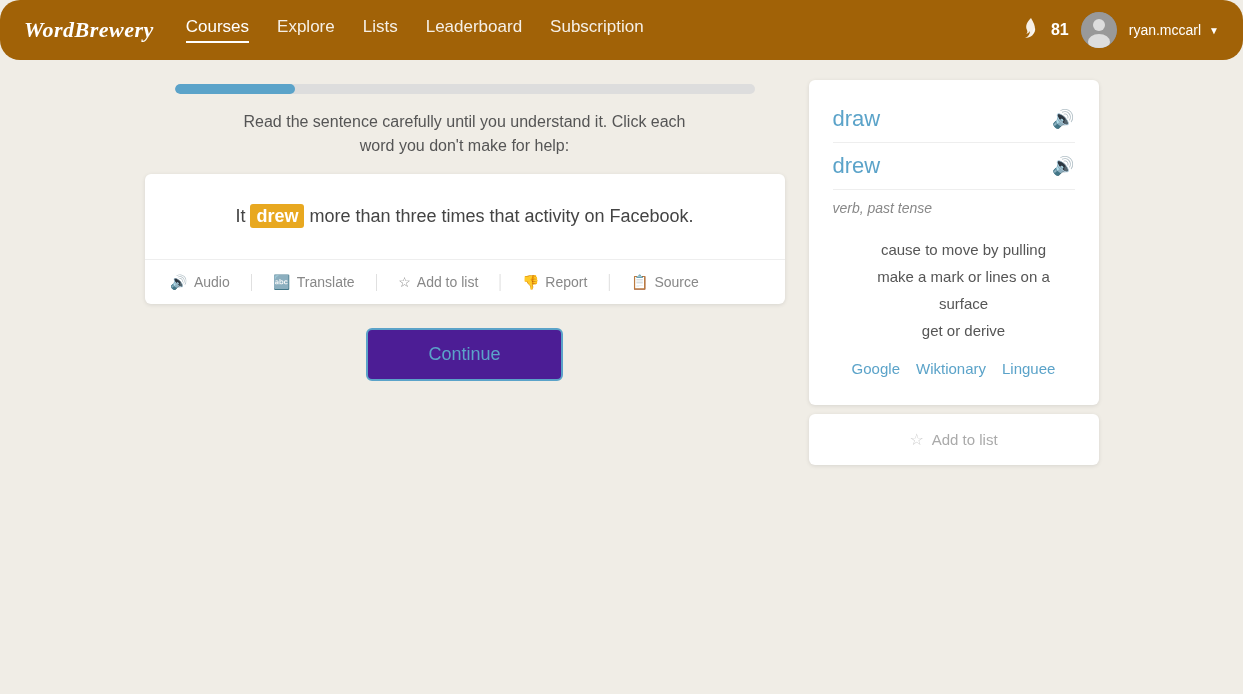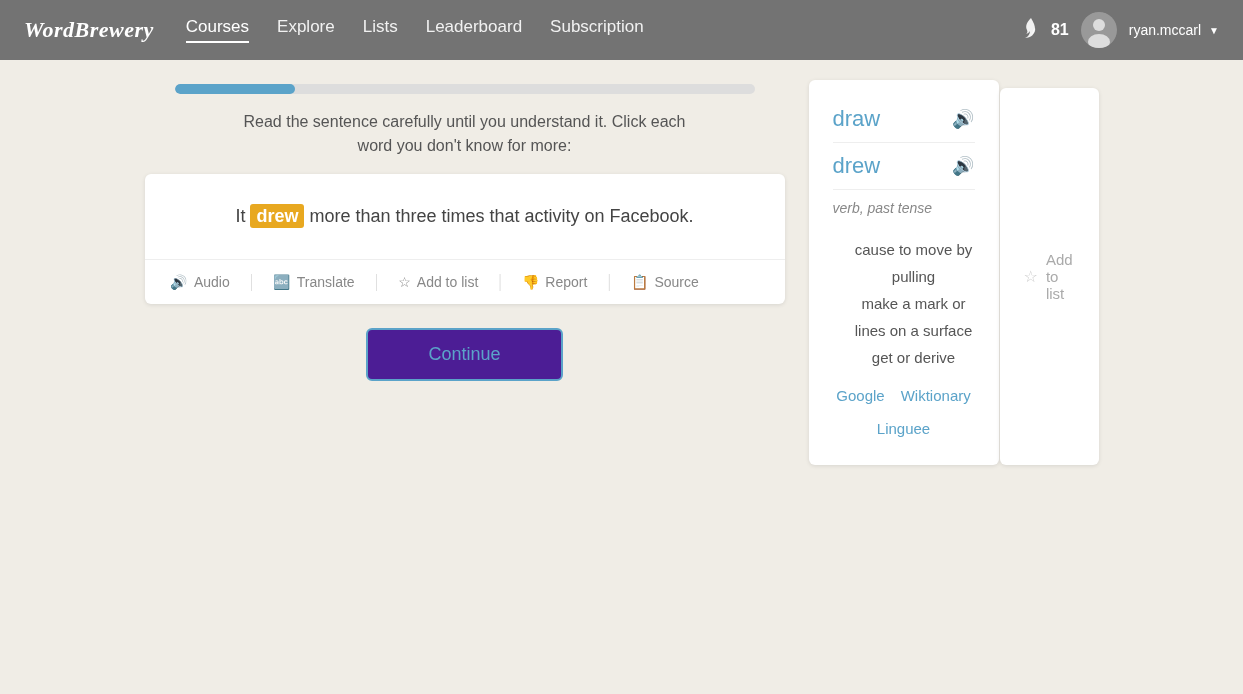--- a/index.html
+++ b/index.html
@@ -6,26 +6,27 @@
     body {
       font-family: Georgia, 'Times New Roman', serif;
       background: #f0ede6;
       min-height: 694px;
       width: 1243px;
       overflow: hidden;
     }
 
     
     .navbar {
-      background: #737373;
+      background: #a16207;
       height: 60px;
       display: flex;
       align-items: center;
       padding: 0 24px;
       gap: 32px;
+      border-radius: 20px;
     }
     .nav-logo {
       font-family: Georgia, serif;
       font-size: 22px;
       color: white;
       font-weight: bold;
       letter-spacing: 0.5px;
       white-space: nowrap;
     }
     .nav-logo span { font-style: italic; }
@@ -194,21 +195,21 @@
       padding: 14px 60px;
       border-radius: 6px;
       cursor: pointer;
       margin-top: 8px;
     }
 
     
     .right-panel {
       width: 290px;
       display: flex;
-      flex-direction: row;
+      flex-direction: column;
       gap: 1px;
     }
     .word-card {
       background: white;
       border-radius: 6px;
       box-shadow: 0 1px 4px rgba(0,0,0,0.1);
       padding: 20px 24px;
       display: flex;
       flex-direction: column;
       gap: 0;
@@ -337,21 +338,21 @@
   <div class="left-panel">
 
     <div class="progress-area">
       <div class="progress-bar-bg">
         <div class="progress-bar-fill"></div>
       </div>
     </div>
 
     <div class="instruction-text">
       <span>Read the sentence carefully until you understand it. Click each</span><br>
-      <span>word you don't know for more:</span>
+      <span>word you don't make for help:</span>
     </div>
 
     <div class="sentence-card">
       <div class="sentence-body">
         <span>It </span><span class="highlighted-word">drew</span><span> more than three times that activity on Facebook.</span>
       </div>
       <div class="sentence-toolbar">
         <button class="toolbar-btn">
           <span>🔊</span>
           <span>Audio</span>

